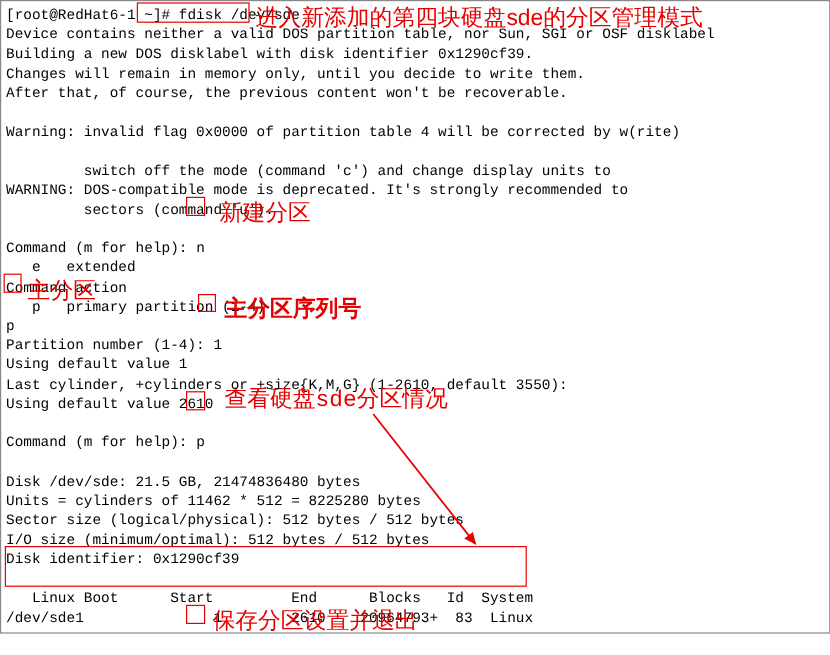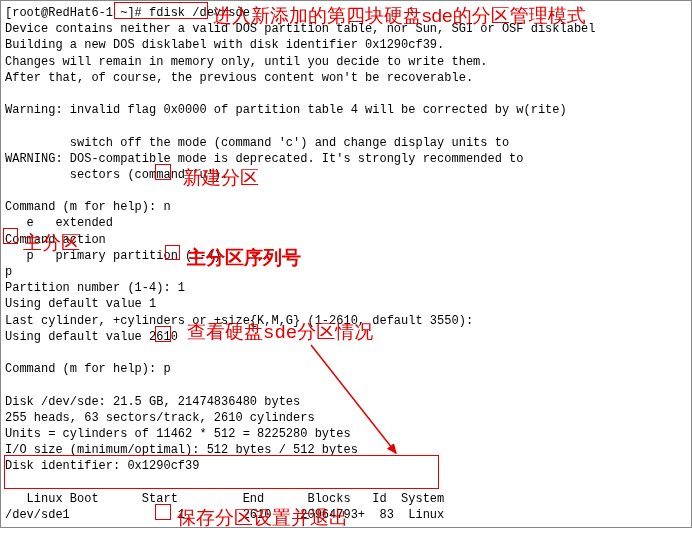--- a/index.html
+++ b/index.html
@@ -54,22 +54,22 @@
   <div class="line">   p   primary partition (1-4)</div>
   <div class="line"><span>p</span></div>
   <div class="line"><span>Partition number (1-4): </span><span>1</span></div>
   <div class="line">Using default value 1</div>
   <div class="line">Last cylinder, +cylinders or +size{K,M,G} (1-2610, default 3550):</div>
   <div class="line">Using default value 2610</div>
   <div class="line"> </div>
   <div class="line"><span>Command (m for help): </span><span>p</span></div>
   <div class="line"> </div>
   <div class="line">Disk /dev/sde: 21.5 GB, 21474836480 bytes</div>
-  <div class="line">255 heads, 63 sectors/track, 2610 cylinders</div>
   <div class="line">Units = cylinders of 11462 * 512 = 8225280 bytes</div>
+  <div class="line">Sector size (logical/physical): 512 bytes / 512 bytes</div>
   <div class="line">I/O size (minimum/optimal): 512 bytes / 512 bytes</div>
   <div class="line">Disk identifier: 0x1290cf39</div>
   <div class="line"> </div>
   <div class="line">   Linux Boot      Start         End      Blocks   Id  System</div>
   <div class="line">/dev/sde1               1        2610    20964793+  83  Linux</div>
 
 </div>
 
 <div class="redbox" style="left:113px; top:1px; width:94px; height:17px;"></div>
 <div class="redbox" style="left:154px; top:163px; width:16px; height:16px;"></div>

